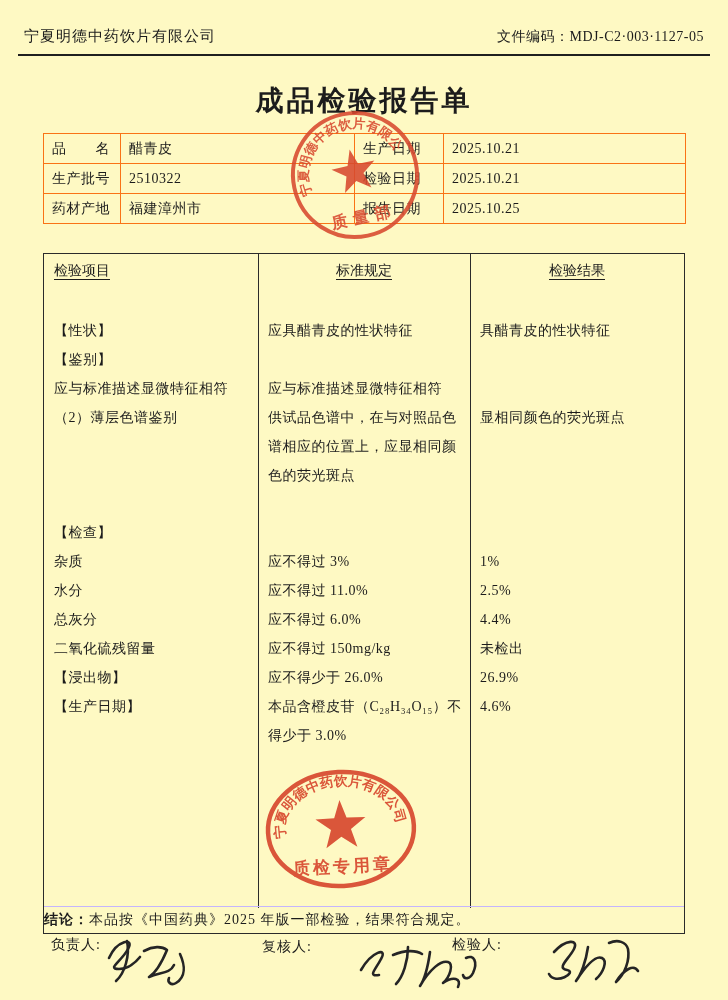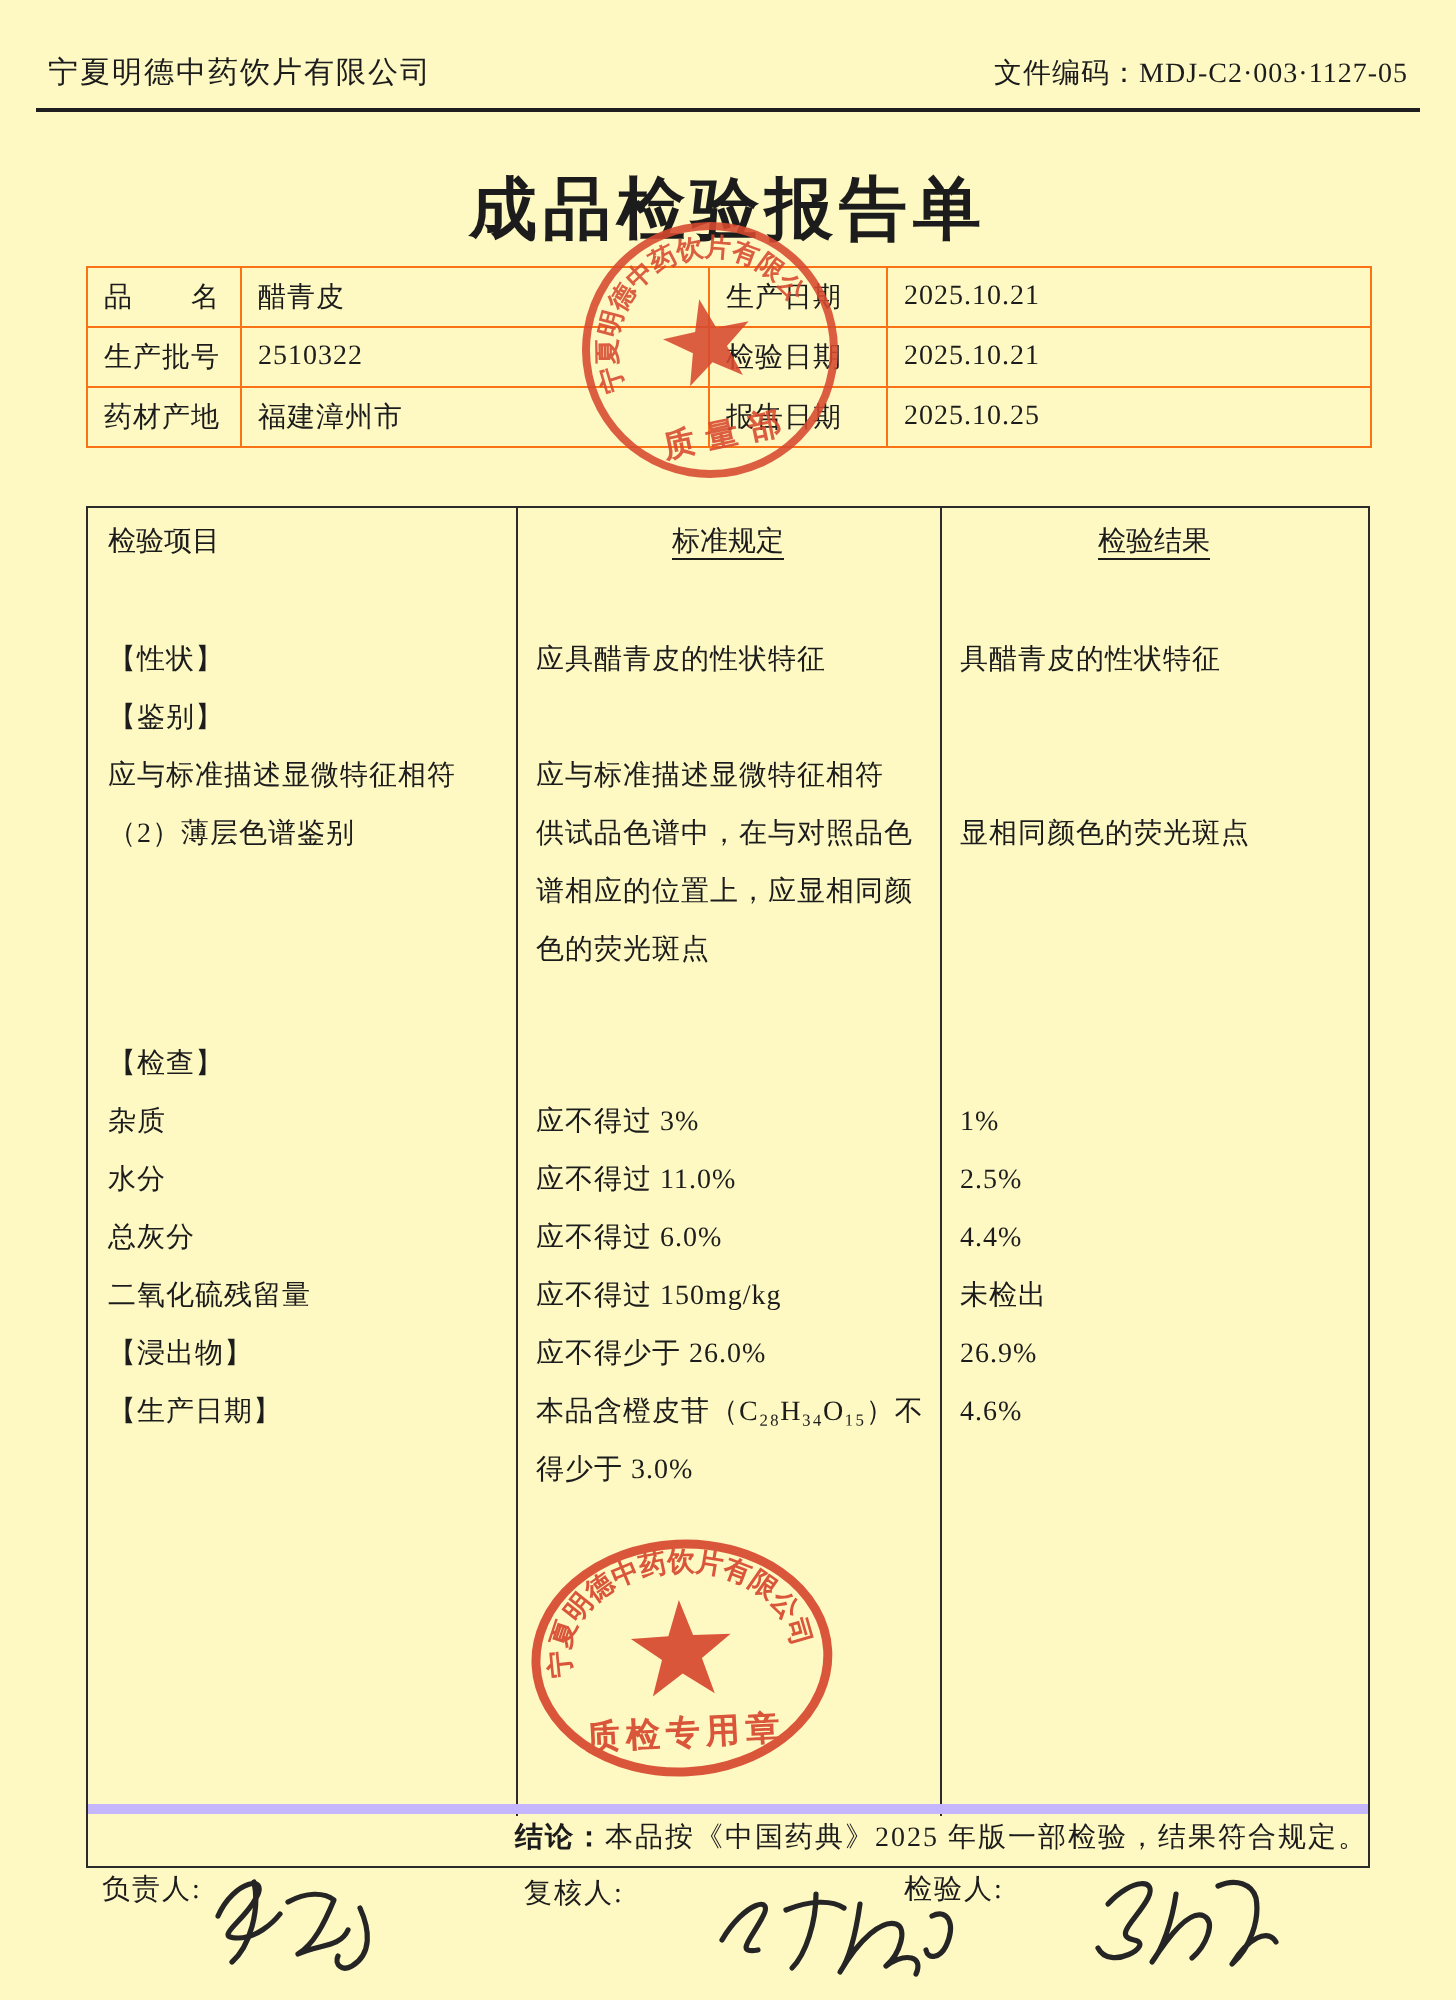--- a/index.html
+++ b/index.html
@@ -12,48 +12,48 @@
   .hdr{
     position:absolute;top:0;left:18px;right:18px;height:56px;
     border-bottom:2px solid #1f1f1f;
     display:flex;justify-content:space-between;align-items:flex-end;
     padding:0 6px 8px 6px;box-sizing:border-box;font-size:15px;letter-spacing:1px;
   }
   .hdr .code{font-size:14px;letter-spacing:0.5px;}
   
   .title{
     position:absolute;top:82px;left:0;width:100%;text-align:center;
-    font-size:34px;font-weight:bold;letter-spacing:3px;
+    font-size:28px;font-weight:bold;letter-spacing:3px;
   }
   
   table.info{
     position:absolute;top:133px;left:43px;width:642px;
     border-collapse:collapse;table-layout:fixed;font-size:14px;
   }
   table.info td{
     border:1px solid #f97316;height:29px;padding:0 8px;
     letter-spacing:0.5px;overflow:hidden;white-space:nowrap;
   }
   
   .insp{
     position:absolute;top:253px;left:43px;width:642px;height:681px;
     border:1px solid #2b2b2b;box-sizing:border-box;font-size:14px;
   }
   .vline{position:absolute;top:0;width:1px;height:654px;background:#2b2b2b;}
   .v1{left:214px;} .v2{left:426px;}
   .insp-header{display:grid;grid-template-columns:214px 212px 214px;padding-top:8px;height:40px;box-sizing:border-box;}
-  .insp-header .h1{padding-left:10px;text-underline-offset:4px;}
+  .insp-header .h1{padding-left:10px;text-decoration:underline;text-underline-offset:4px;}
   .insp-header .h2,.insp-header .h3{text-align:center;text-decoration:underline;text-underline-offset:4px;}
   .rows{padding-top:22px;}
   .irow{display:grid;grid-template-columns:214px 212px 214px;line-height:29px;}
   .irow>div{padding:0 8px 0 10px;letter-spacing:0.5px;}
   .gap{height:28px;}
   .concl{
     position:absolute;left:0;right:0;bottom:0;height:26px;line-height:25px;
-    border-top:5px solid #c4b5fd;text-align:right;letter-spacing:1px;margin-top:25px;
+    border-top:1px solid #c4b5fd;text-align:left;letter-spacing:1px;margin-top:25px;
   }
   .concl b{font-weight:bold;}
   
   .sigstrip{position:absolute;top:928px;left:43px;width:642px;height:72px;font-size:14px;}
   .sigstrip .lbl{position:absolute;top:8px;letter-spacing:1px;}
   .lbl-resp{left:8px;} .lbl-rev{left:219px;top:10px!important;} .lbl-insp{left:409px;}
   .sigsvg{position:absolute;left:0;top:0;}
   
   .stamp{position:absolute;pointer-events:none;}
   .stamp-top{left:280px;top:100px;opacity:0.88;}

